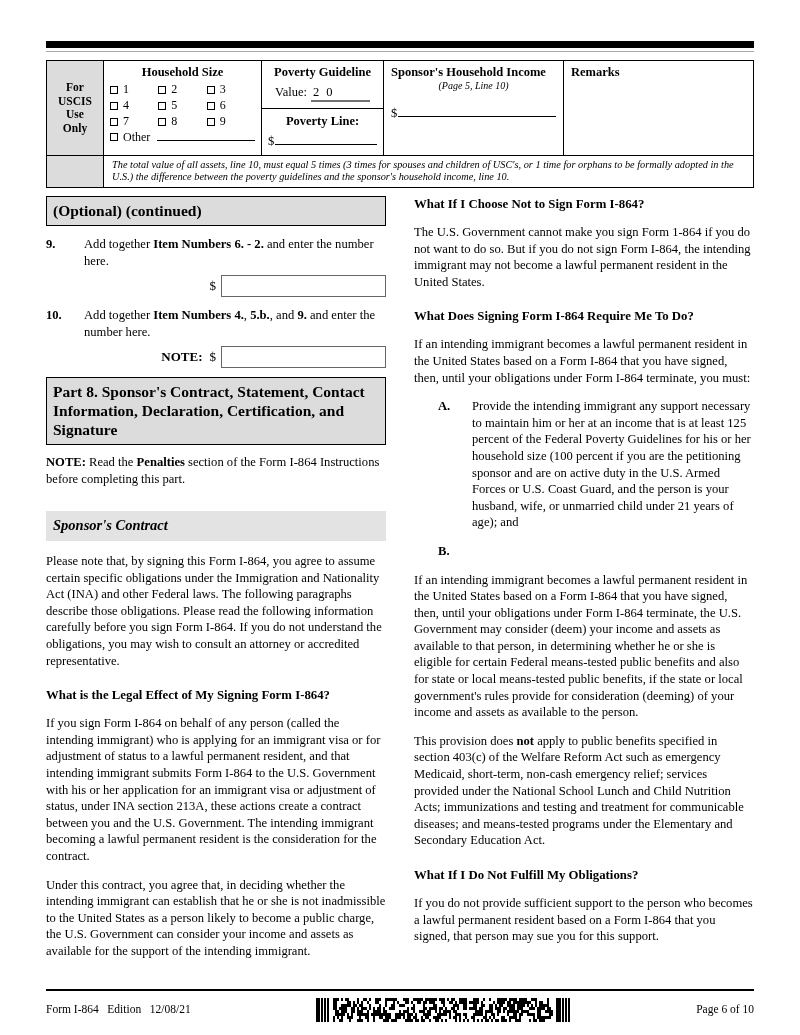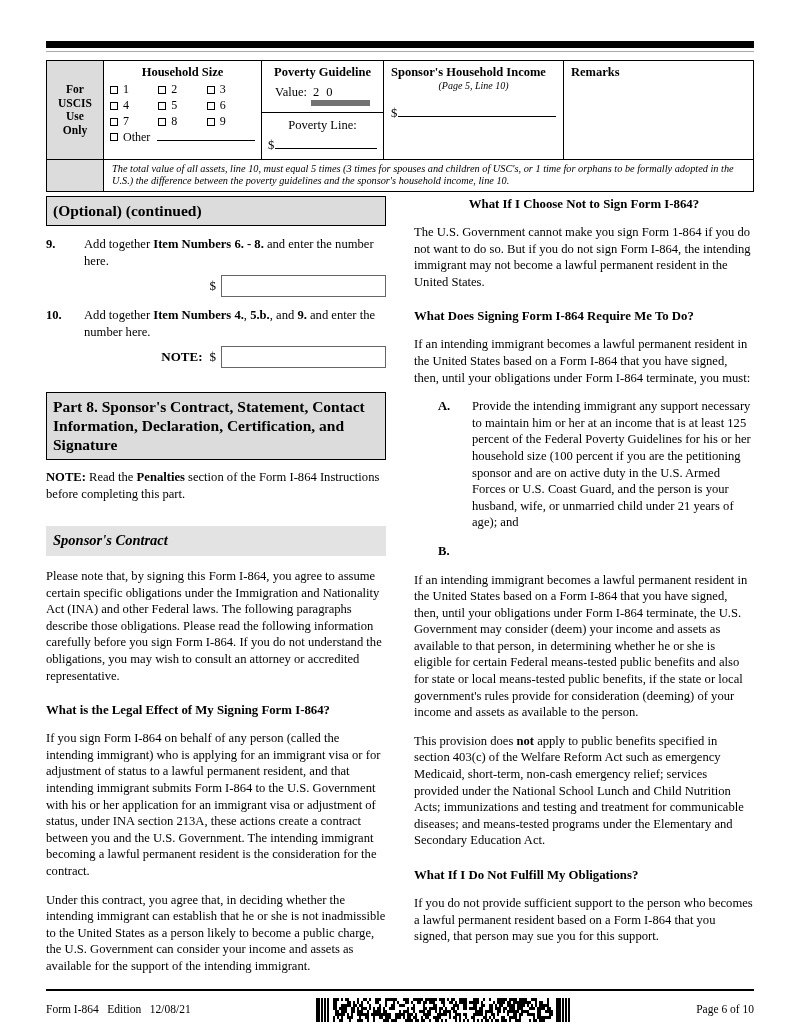--- a/index.html
+++ b/index.html
@@ -129,33 +129,33 @@
   }
   .pov-year {
     margin-top: 5px;
     font-size: 12.5px;
     display: flex;
     align-items: baseline;
     justify-content: center;
     gap: 4px;
   }
   .pov-year .val {
-    border-bottom: 6px solid #737373;
+    border-bottom: 2px solid #737373;
     min-width: 55px;
     letter-spacing: 2px;
     padding: 0 2px;
   }
   .pov-line {
     padding: 5px 6px 6px 6px;
     flex: 1;
   }
   .pov-line .t {
     text-align: center;
     font-size: 12.5px;
-    font-weight: normal;
+    font-weight: bold;
   }
   .pov-line .dollar {
     margin-top: 4px;
     display: flex;
     align-items: baseline;
     font-size: 12.5px;
   }
   .pov-line .dollar .line {
     flex: 1;
     border-bottom: 1px solid #000;
@@ -304,21 +304,21 @@
     margin-top: 12px;
     text-align: left;
   }
 
   .qhead {
     font-weight: bold;
     font-size: 12.8px;
     line-height: 16px;
     margin-top: 18px;
   }
-  .qhead.first { margin-top: 0; text-align: center; }
+  .qhead.first { margin-top: 0; }
 
   .lettered {
     display: flex;
     margin-top: 12px;
     font-size: 12.6px;
     line-height: 16.6px;
   }
   .lettered .ltr {
     width: 58px;
     flex: none;
@@ -461,42 +461,42 @@
 
   <div class="col-left">
 
     <div class="part-header">
       <div>(Optional) (continued)</div>
     </div>
 
     <div class="item-row">
       <div class="item-num">9.</div>
       <div class="item-body">
-        <span>Add together </span><span class="bold">Item Numbers 6. - 8.</span><span> and enter the number here.</span>
+        <span>Add together </span><span class="bold">Item Numbers 6. - 2.</span><span> and enter the number here.</span>
       </div>
     </div>
     <div class="moneybox-row right">
       <span class="dollarsign">$</span>
       <span class="money-box"></span>
     </div>
 
 
     <div class="item-row">
       <div class="item-num">10.</div>
       <div class="item-body">
         <span>Add together </span><span class="bold">Item Numbers 4.</span><span>, </span><span class="bold">5.b.</span><span>, and </span><span class="bold">9.</span><span> and enter the number here.</span>
       </div>
     </div>
     <div class="moneybox-row right">
       <span class="total-label">NOTE:</span>
       <span class="dollarsign">$</span>
       <span class="money-box"></span>
     </div>
 
-    <div class="part-header" style="margin-top:24px;">
+    <div class="part-header" style="margin-top:9px;">
       <span>Part 8.  Sponsor's Contract, Statement, Contact Information, Declaration, Certification, and Signature</span>
     </div>
 
     <div class="note-para">
       <span class="bold">NOTE:</span><span>  Read the </span><span class="bold">Penalties</span><span> section of the Form I-864 Instructions before completing this part.</span>
     </div>
 
     <div class="subhead-band" style="margin-top:24px;">
       <span>Sponsor's Contract</span>
     </div>

